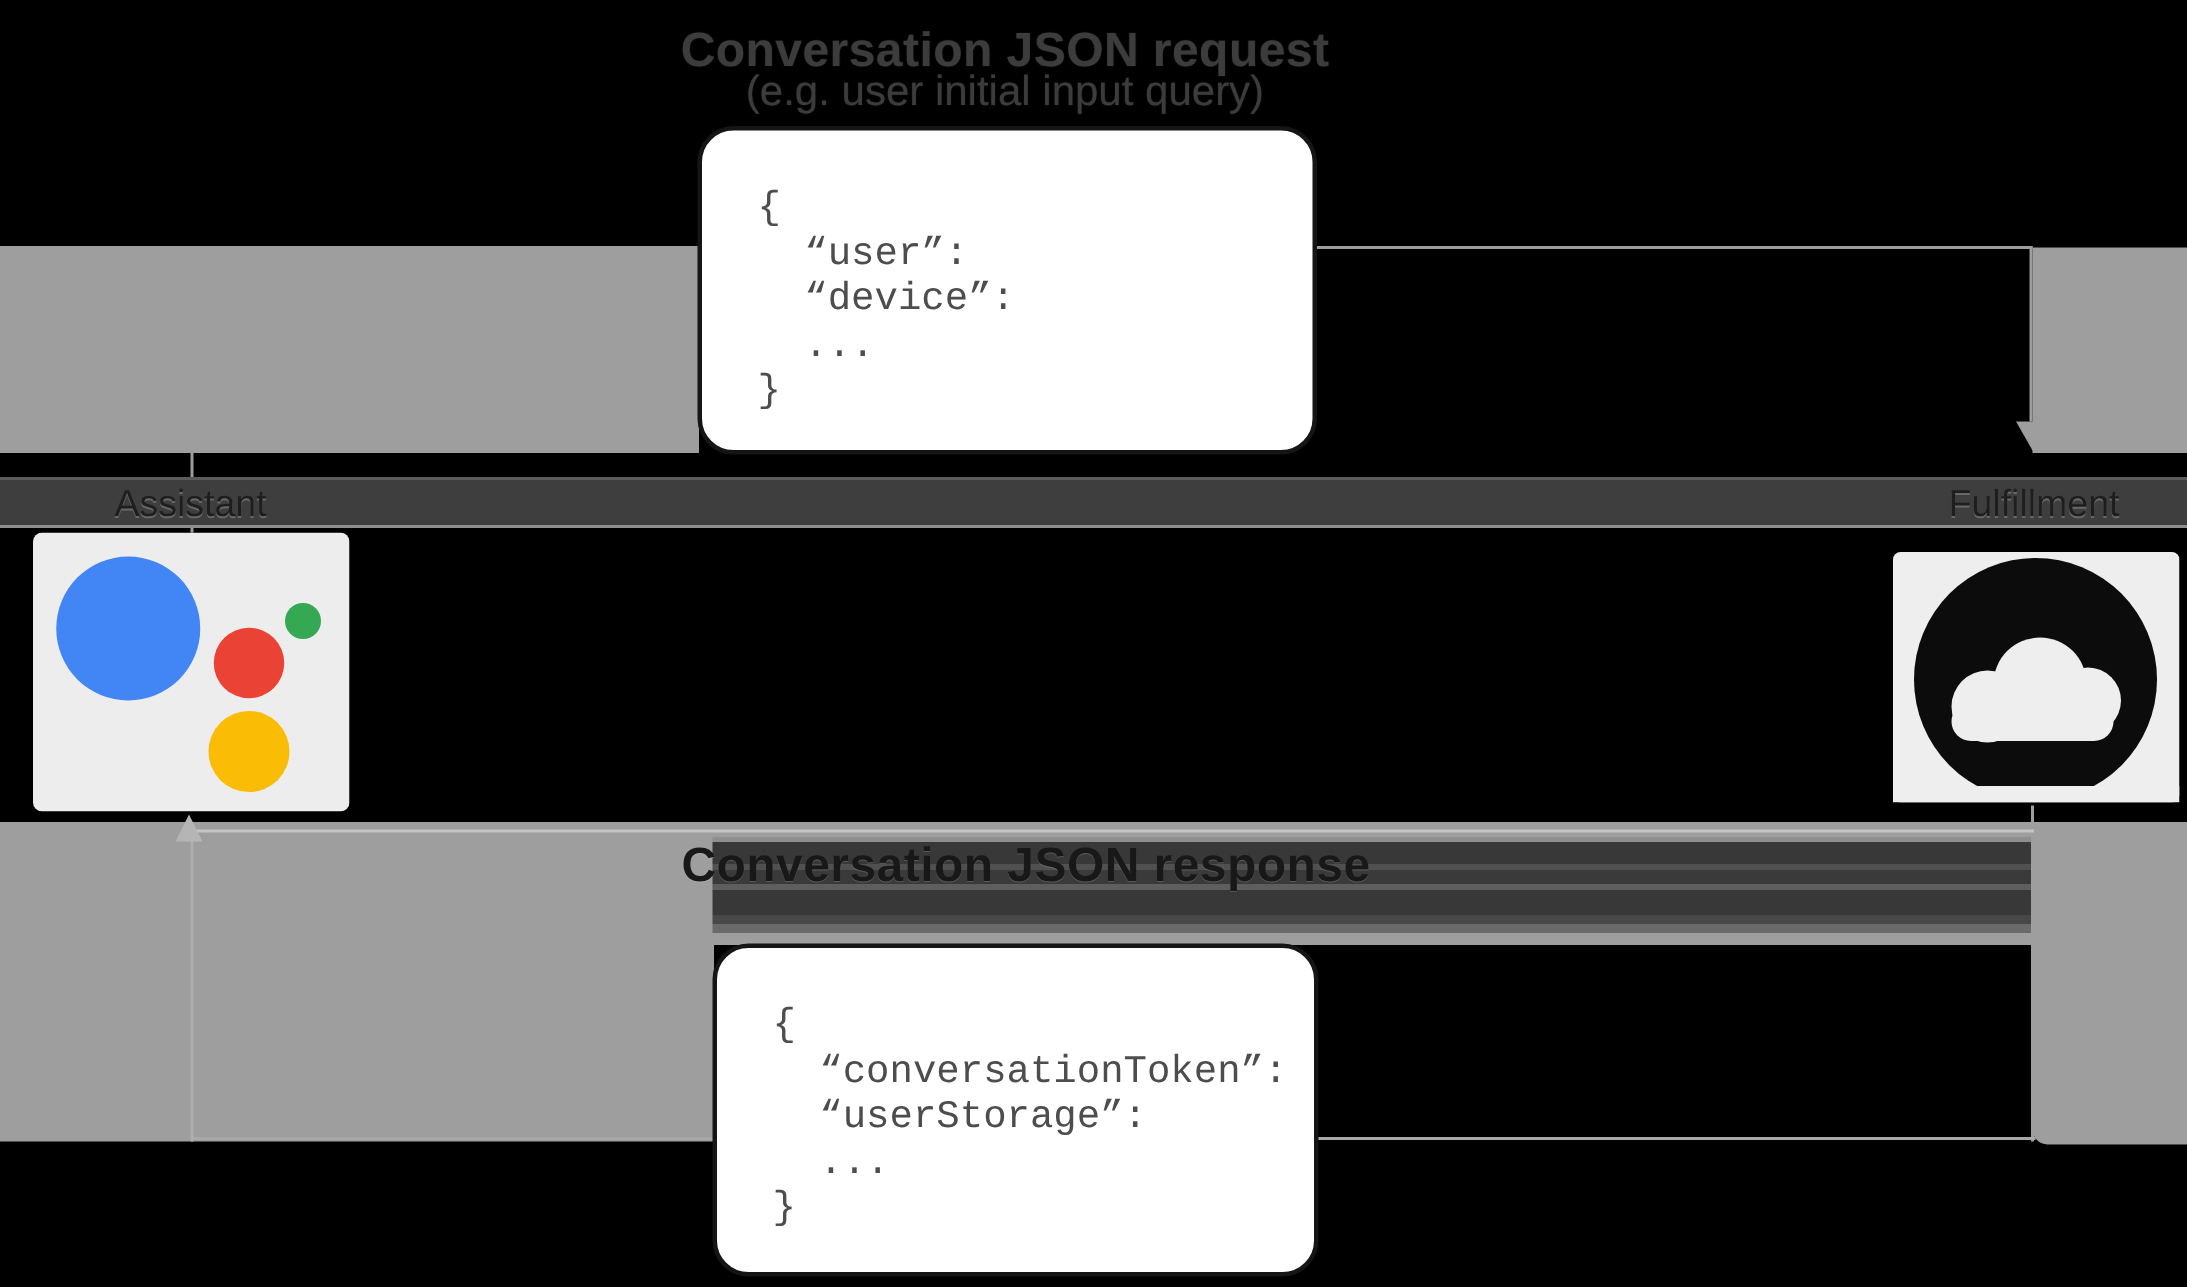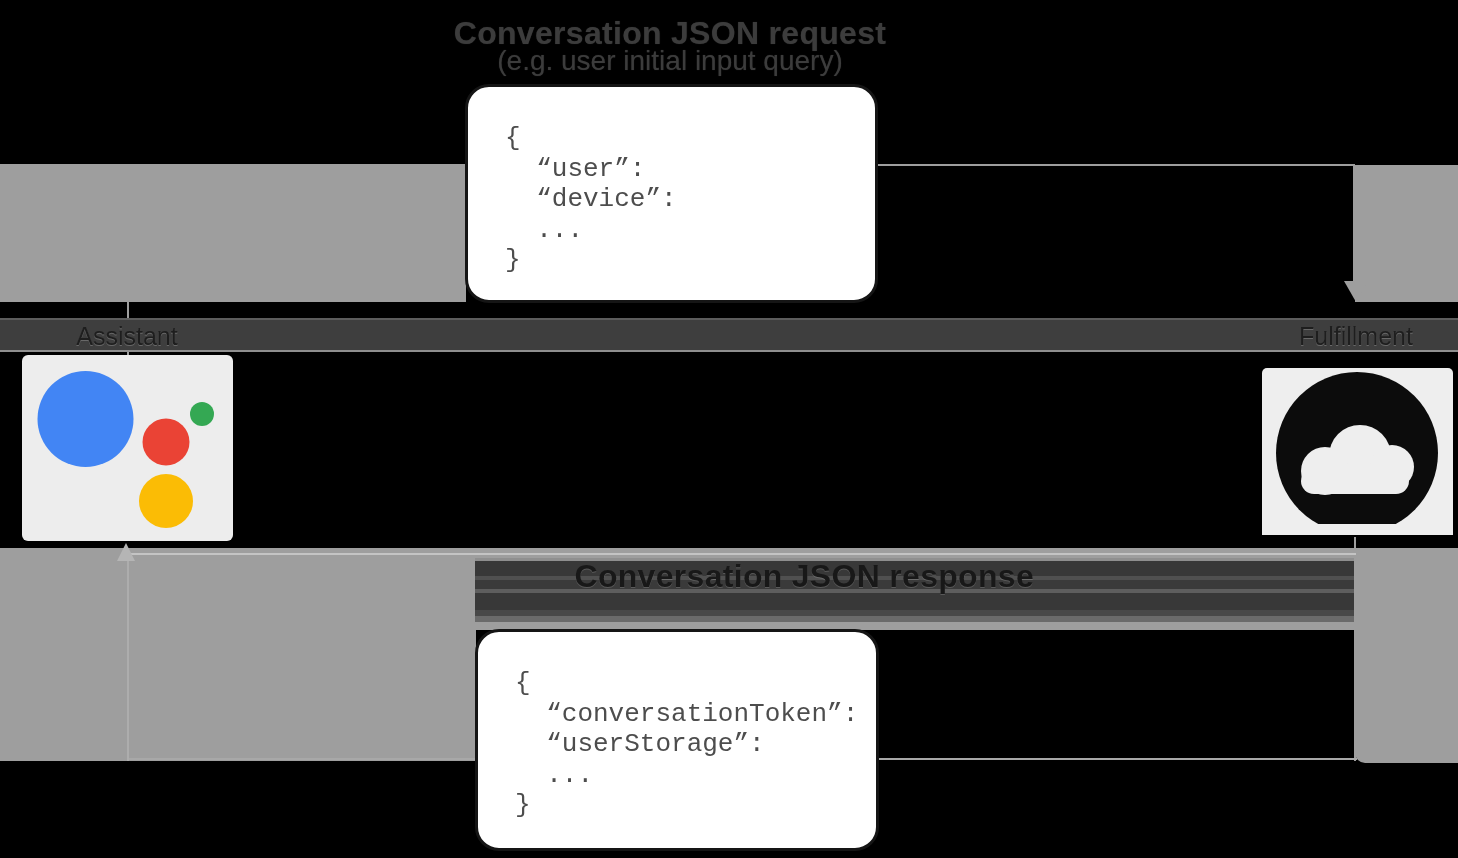--- a/index.html
+++ b/index.html
@@ -64,21 +64,21 @@
   .assistant-label{left:17px;text-align:center;}
   .fulfillment-label{left:1246px;}
 
   
   .caption{width:700px;text-align:center;white-space:nowrap;color:#3c3c3c;
     text-shadow:0 0 1px rgba(255,255,255,0.14);}
   .cap-title{font-size:32px;font-weight:bold;letter-spacing:0.3px;}
   .cap-sub{font-size:28px;}
   .top-title{left:320px;top:15px;}
   .top-sub{left:320px;top:45px;}
-  .bot-title{left:334px;top:558px;color:#181818;text-shadow:0 1px 0 rgba(255,255,255,0.16);text-align:right;}
+  .bot-title{left:334px;top:558px;color:#181818;text-shadow:0 1px 0 rgba(255,255,255,0.16);}
   .bot-sub{left:334px;top:589px;color:#181818;text-shadow:0 1px 0 rgba(255,255,255,0.16);}
 
   
   .json-box{
     background:#fff;border:3px solid #151515;border-radius:24px;box-sizing:border-box;
   }
   .box-request{left:465px;top:84px;width:413px;height:219px;}
   .box-response{left:475px;top:629px;width:404px;height:222px;}
   .json-box pre{
     margin:0;padding:36px 0 0 37px;

